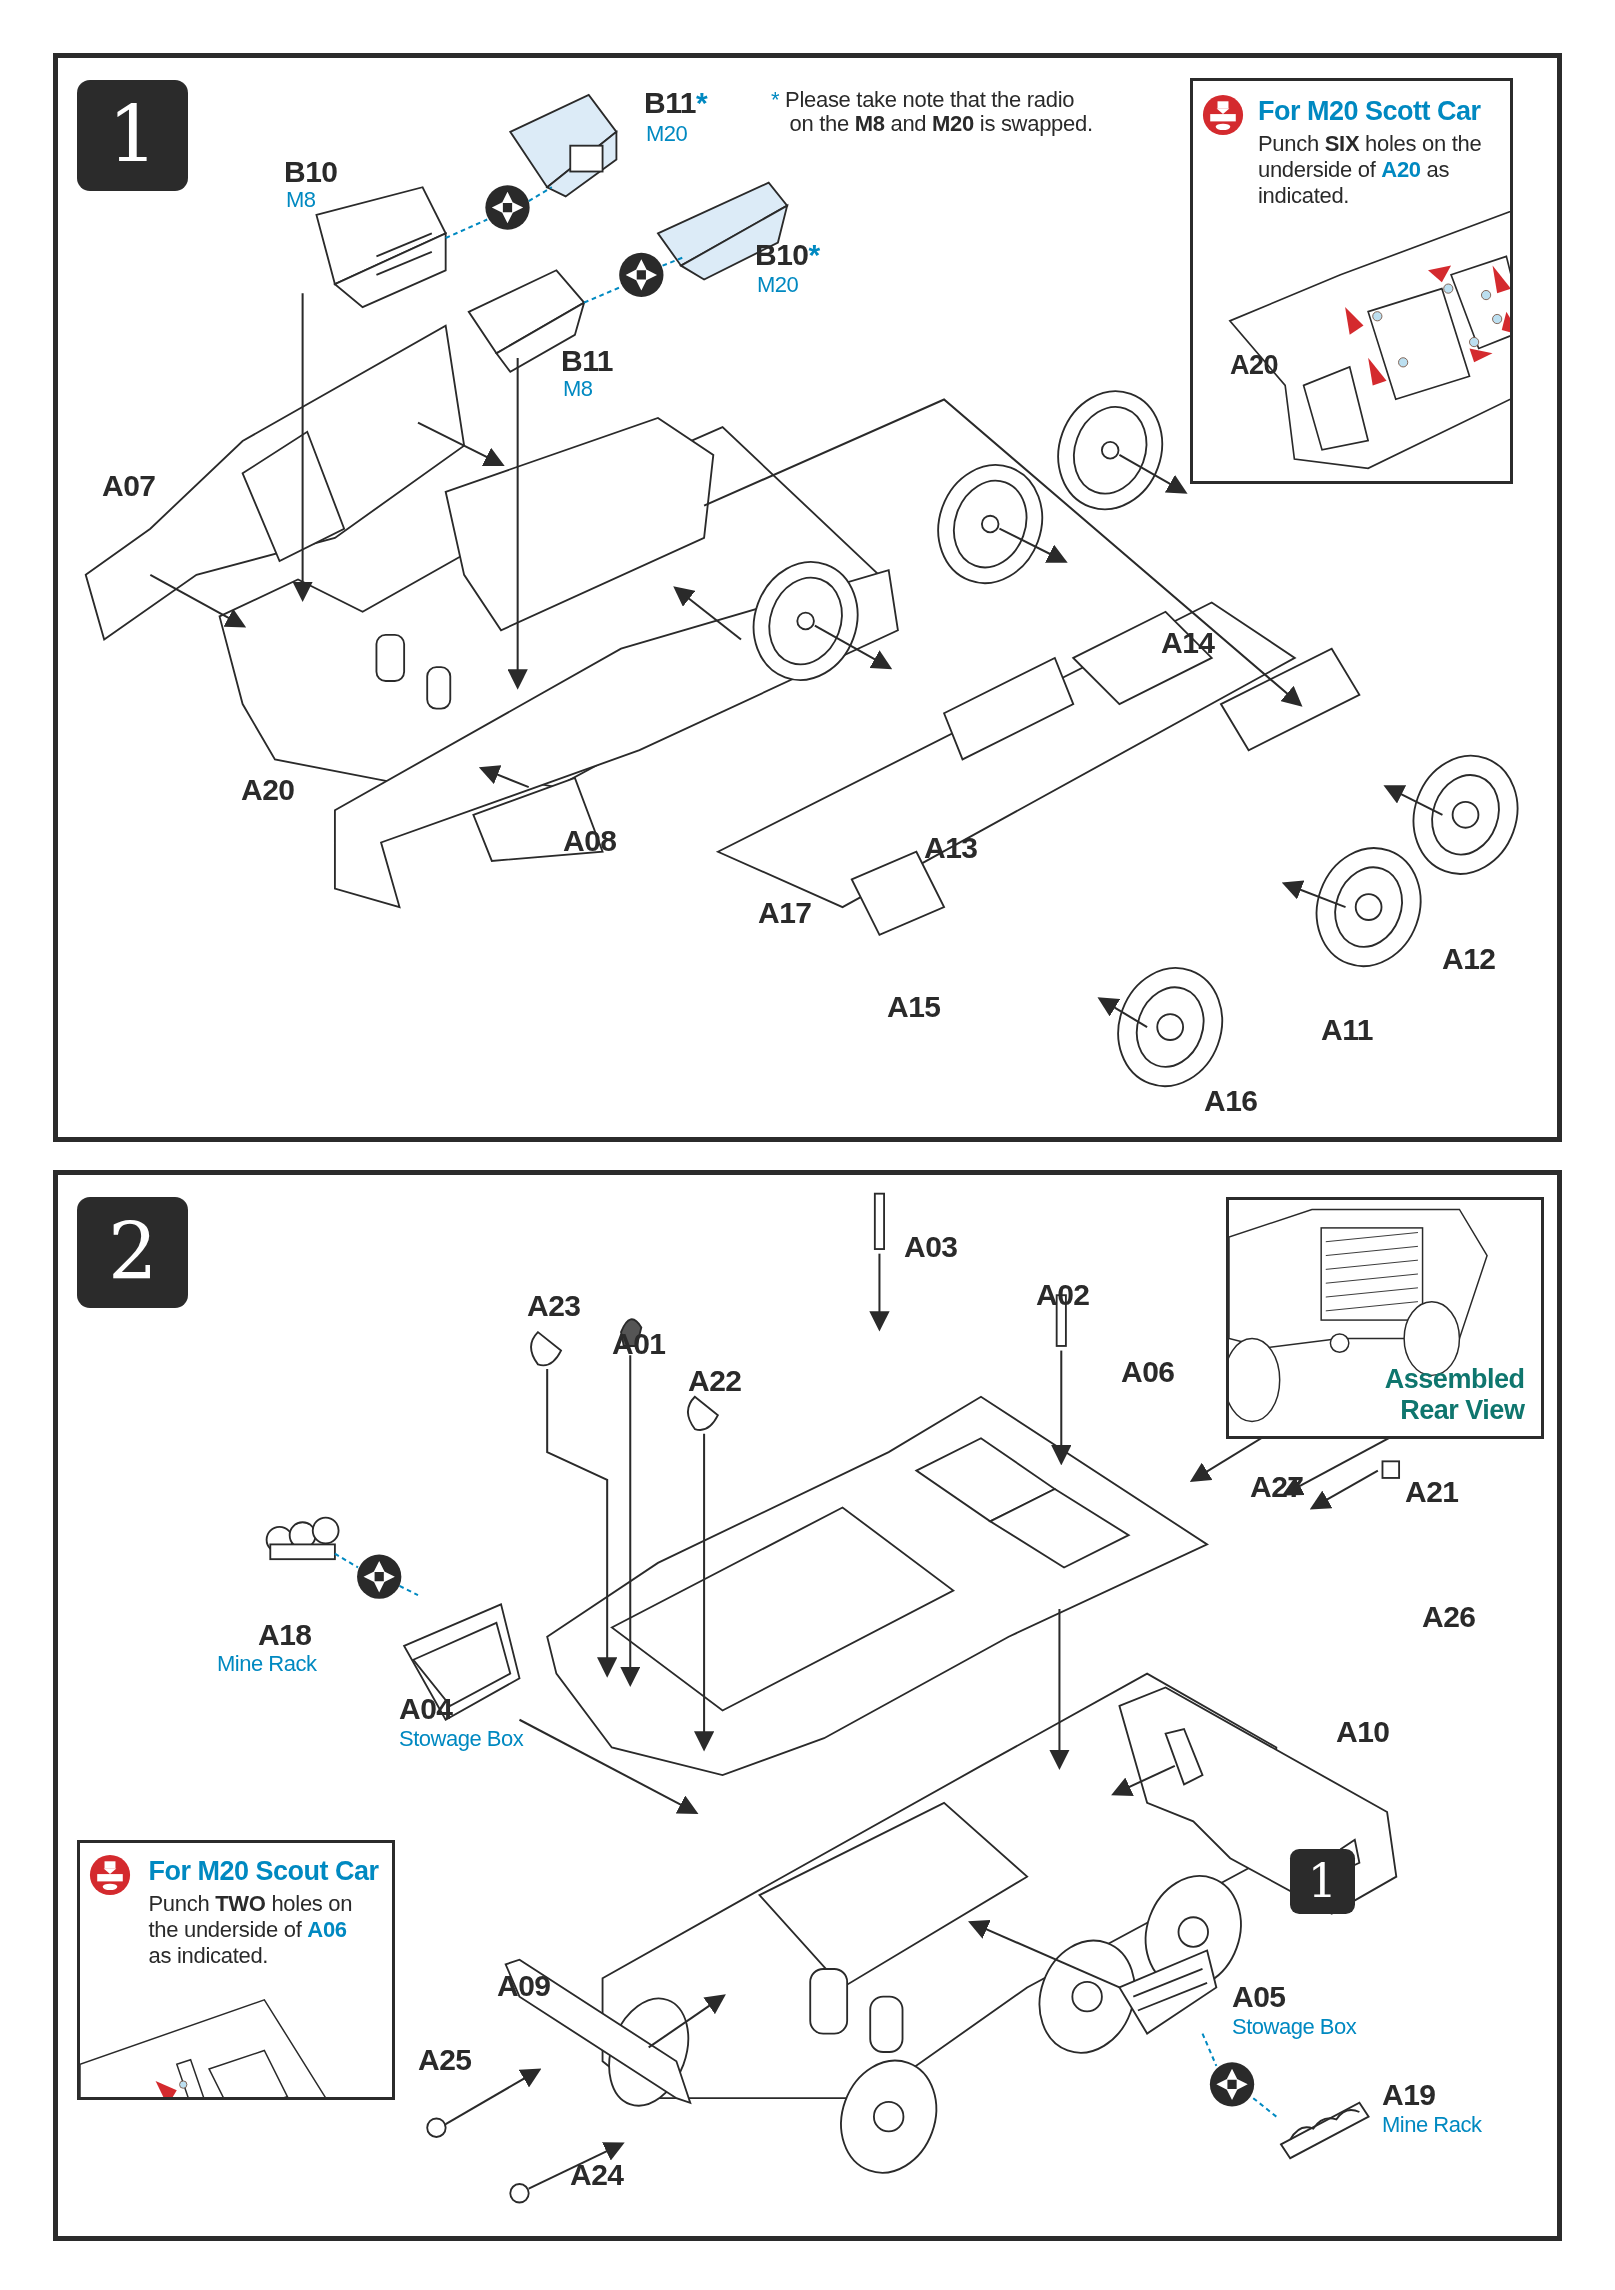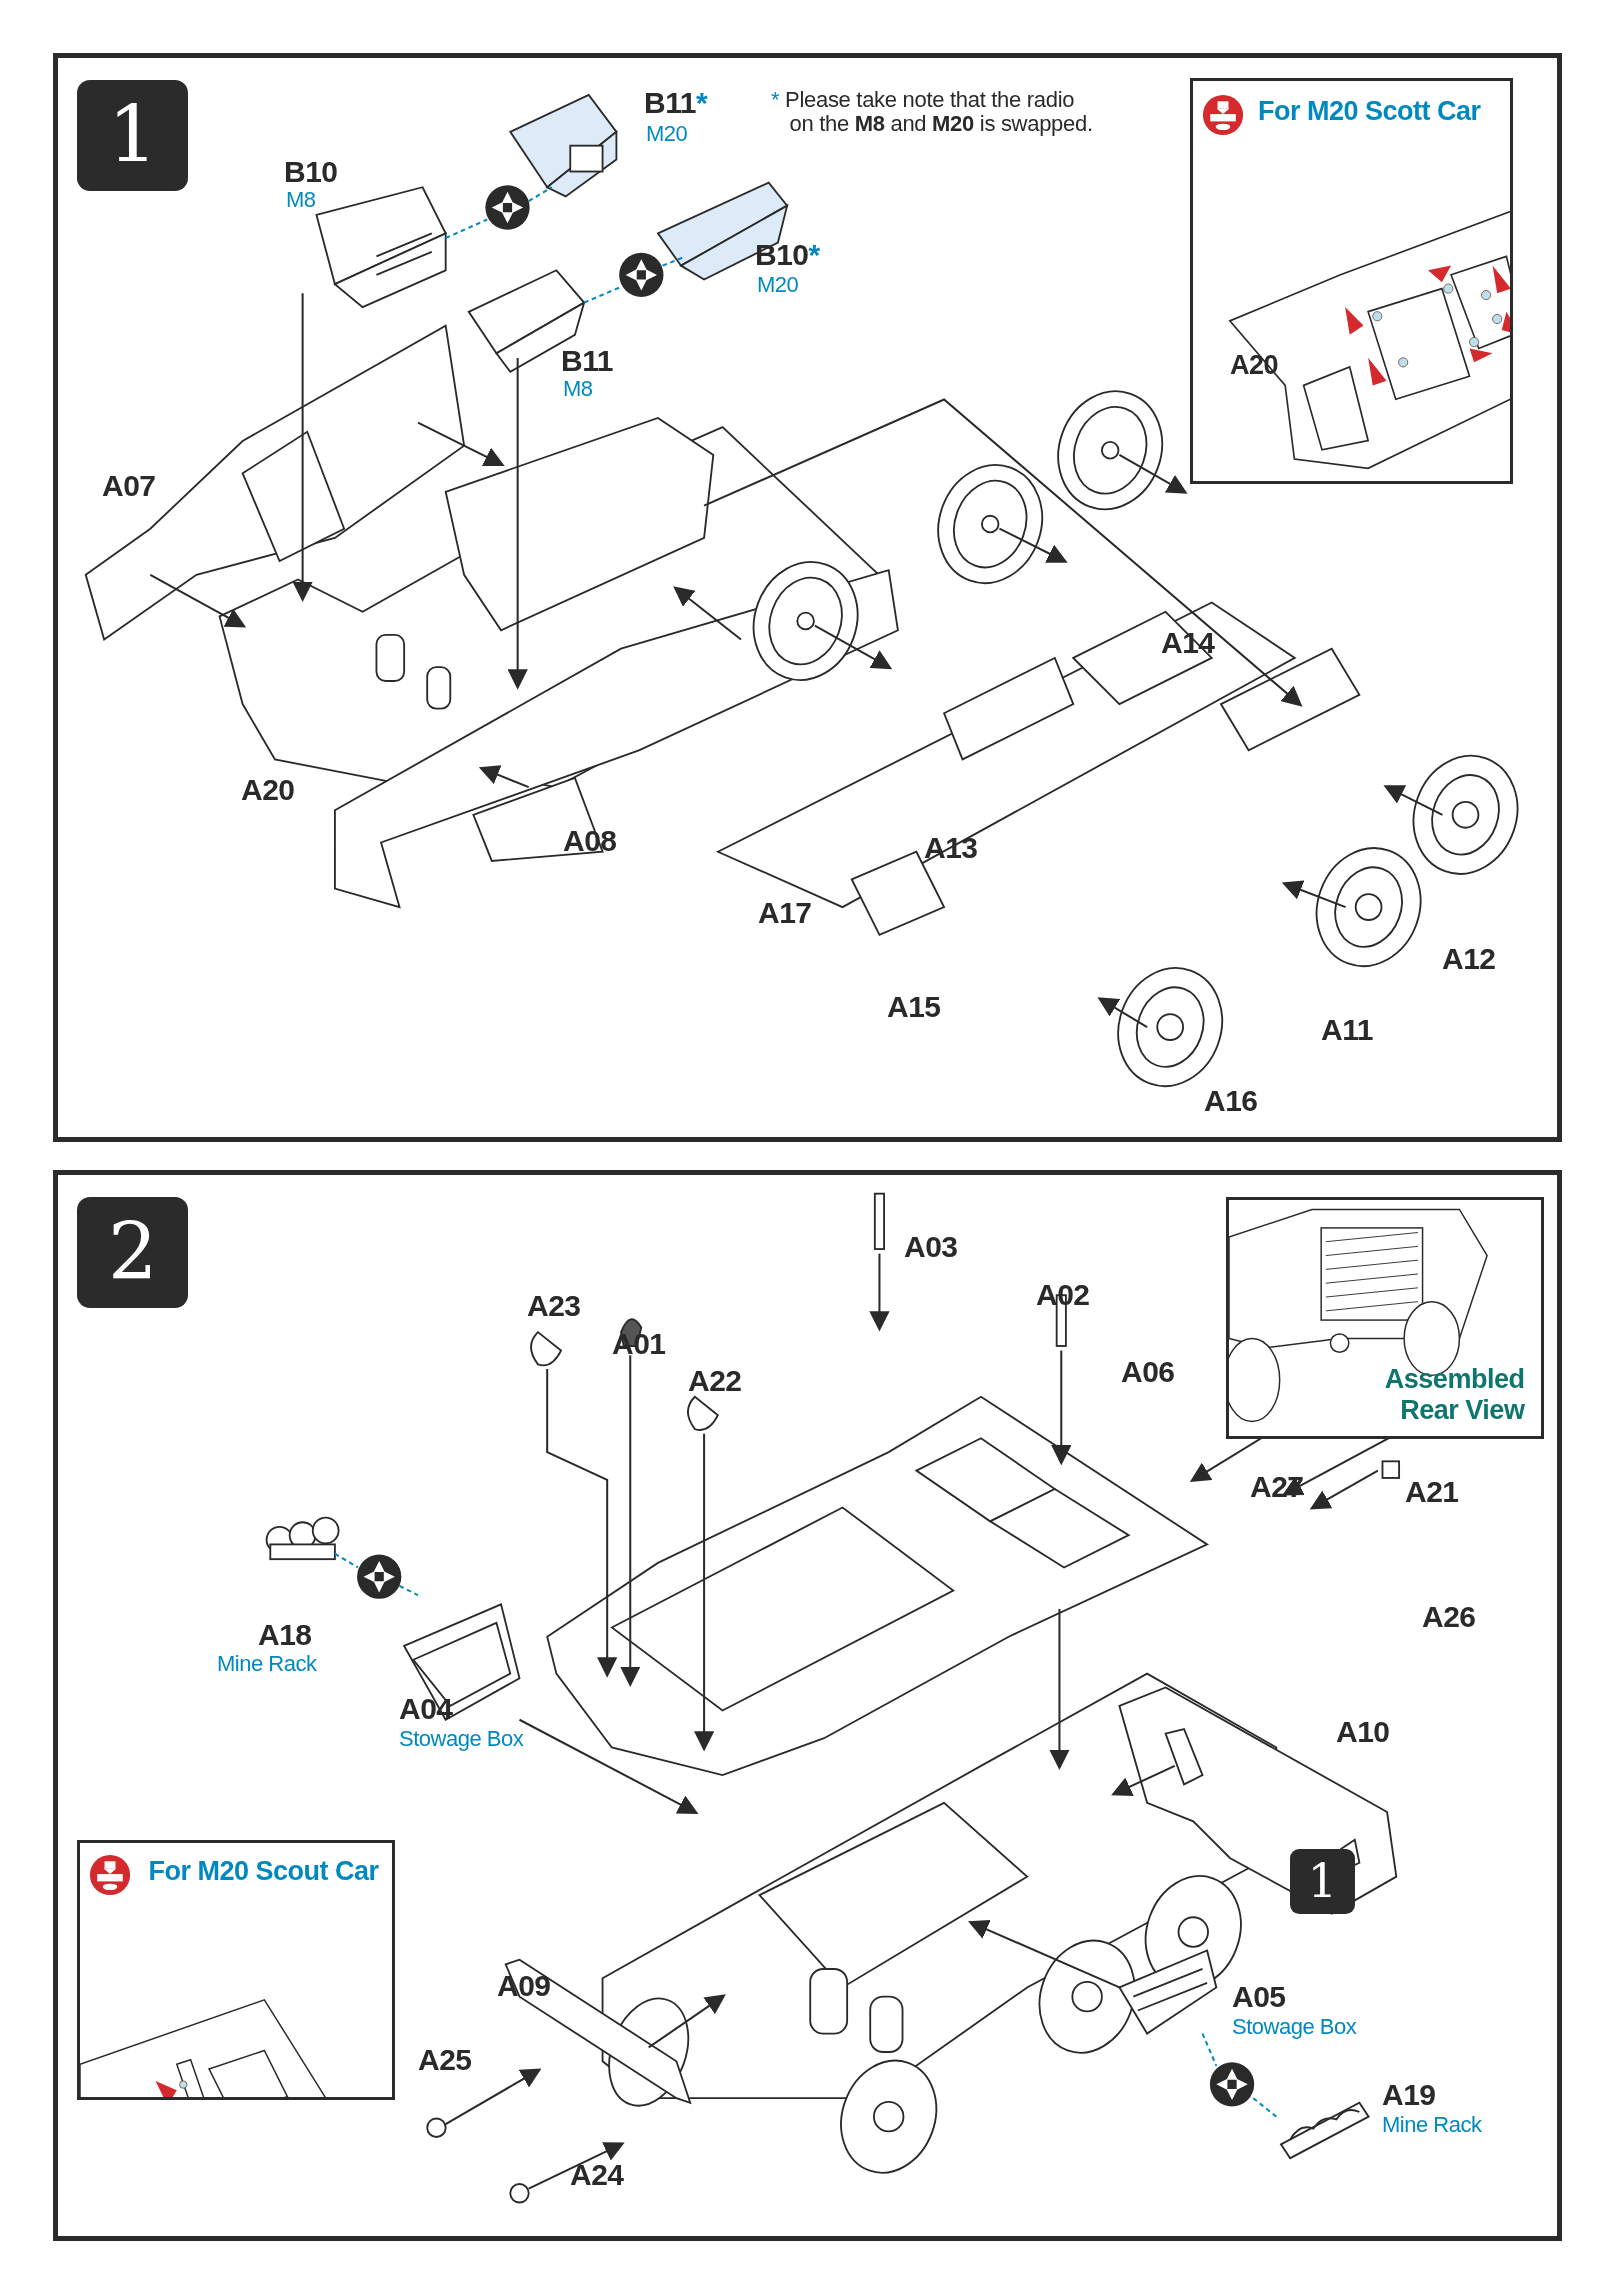--- a/index.html
+++ b/index.html
@@ -183,20 +183,23 @@
 
   <div class="inset" style="left:1132px;top:20px;width:323px;height:406px;">
     <svg class="punch-icon" style="left:9.2px;top:13px;" viewBox="0 0 46 46">
       <circle cx="23" cy="23" r="22" fill="#d42a2e"></circle>
       <rect x="9" y="22" width="28" height="8" fill="#fff"></rect>
       <rect x="17" y="8" width="12" height="8" fill="#fff"></rect>
       <path d="M16,16 L30,16 L23,22 z" fill="#fff"></path>
       <ellipse cx="23" cy="36" rx="8" ry="3.5" fill="#fff"></ellipse>
     </svg>
     <div class="inset-title" style="left:65px;top:14.8px;">For M20 Scott Car</div>
+    <div class="inset-text" style="left:65px;top:50px;width:277px;">
+      <span>Punch </span><b>SIX</b><span> holes on the underside of </span><span class="blue">A20</span><span> as indicated.</span>
+    </div>
     <svg class="draw" width="353" height="406" viewBox="0 0 383 440">
       <g fill="none" stroke="#2a2a2a" stroke-width="1.8">
         <polygon points="40,260 160,210 375,130 375,330 190,420 110,410 100,330" fill="#fff"></polygon>
         <polygon points="190,250 270,225 300,320 220,345" fill="#fff"></polygon>
         <polygon points="280,210 340,190 360,270 310,290" fill="#fff"></polygon>
         <polygon points="120,330 170,310 190,390 140,400" fill="#fff"></polygon>
       </g>
       <g fill="#d42a2e">
         <polygon points="165,245 185,265 170,275"></polygon>
         <polygon points="255,205 280,200 270,218"></polygon>
@@ -410,20 +413,23 @@
 
   <div class="inset" style="left:18.5px;top:665px;width:318px;height:260px;">
     <svg class="punch-icon" style="left:9.2px;top:11px;" viewBox="0 0 46 46">
       <circle cx="23" cy="23" r="22" fill="#d42a2e"></circle>
       <rect x="9" y="22" width="28" height="8" fill="#fff"></rect>
       <rect x="17" y="8" width="12" height="8" fill="#fff"></rect>
       <path d="M16,16 L30,16 L23,22 z" fill="#fff"></path>
       <ellipse cx="23" cy="36" rx="8" ry="3.5" fill="#fff"></ellipse>
     </svg>
     <div class="inset-title" style="left:69px;top:13px;">For M20 Scout Car</div>
+    <div class="inset-text" style="left:69px;top:48px;width:222px;">
+      <span>Punch </span><b>TWO</b><span> holes on the underside of </span><span class="blue">A06</span><span> as indicated.</span>
+    </div>
     <svg class="draw" width="318" height="356" viewBox="0 0 345 386">
       <g fill="#fff" stroke="#2a2a2a" stroke-width="1.6">
         <polygon points="0,240 200,170 300,330 100,386 0,386"></polygon>
         <polygon points="105,240 120,235 170,380 155,386"></polygon>
         <polygon points="140,245 200,225 225,275 165,295"></polygon>
         <polygon points="170,300 230,280 255,330 195,350"></polygon>
       </g>
       <g fill="#d42a2e">
         <polygon points="82,258 105,268 95,285"></polygon>
         <polygon points="118,328 138,340 128,355"></polygon>

